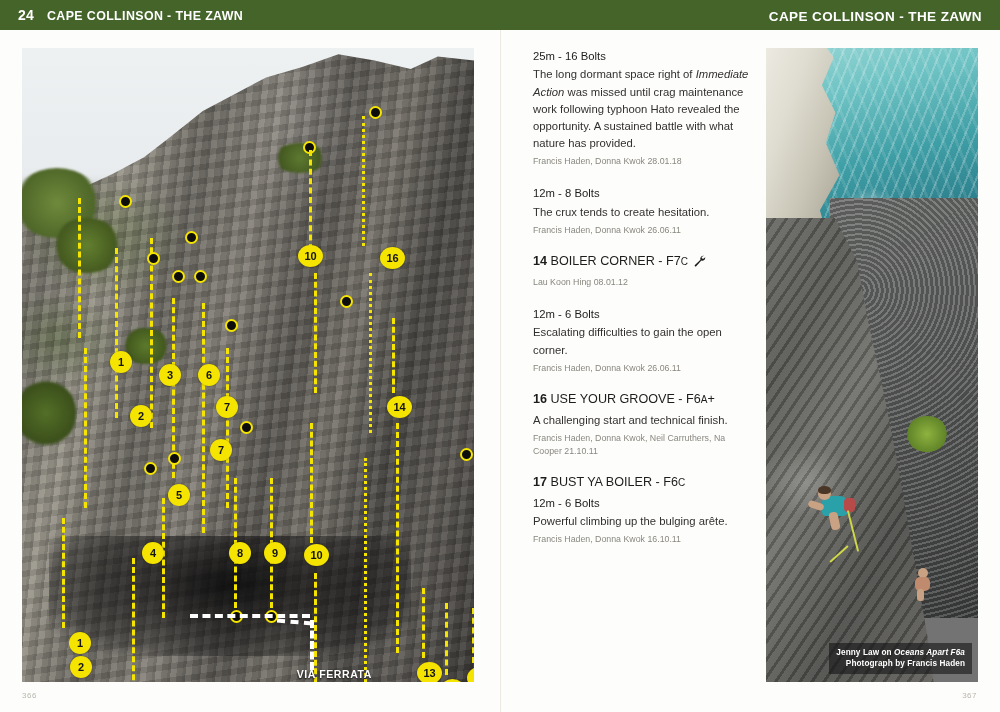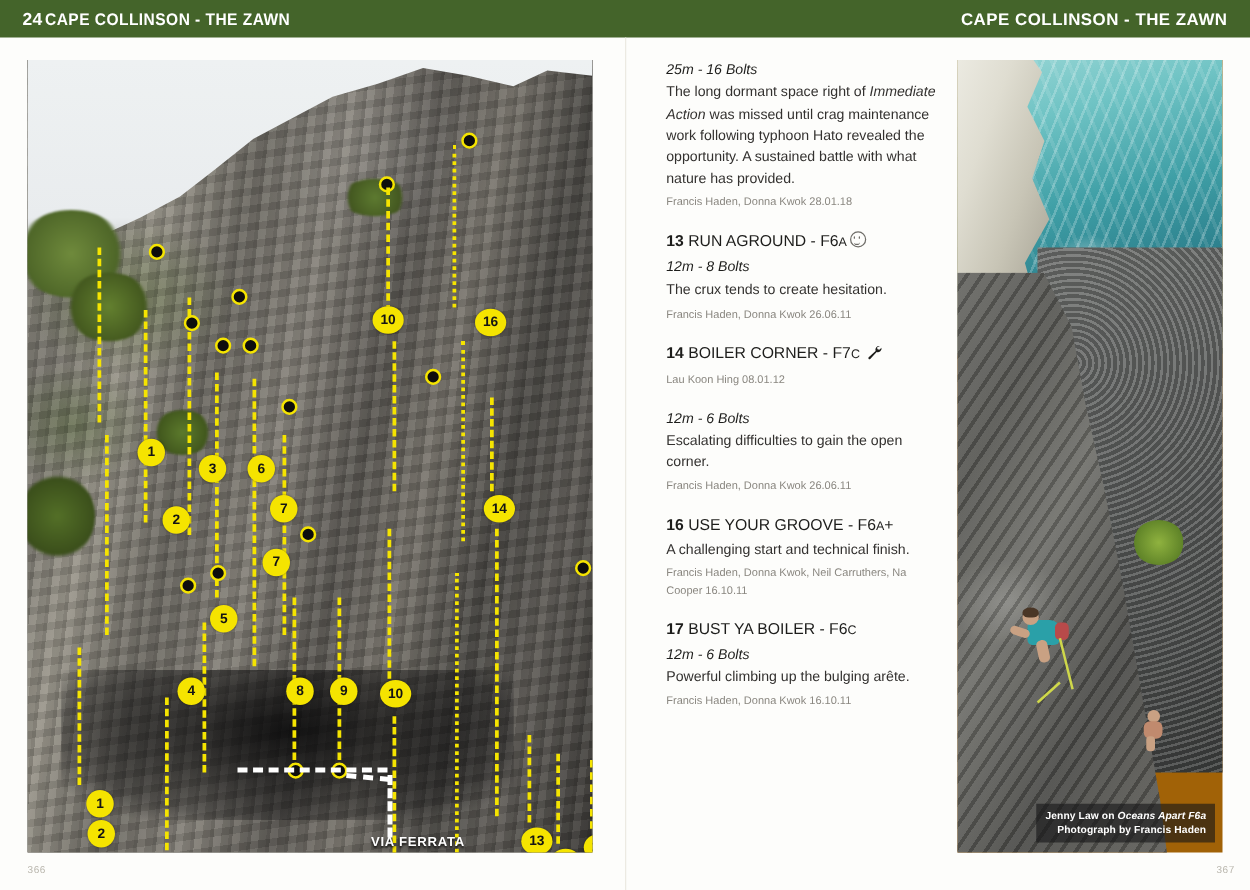--- a/index.html
+++ b/index.html
@@ -7,21 +7,21 @@
     width:1000px;height:712px;
     background:#ffffff;
     font-family:"Liberation Sans", sans-serif;
     overflow:hidden;
     position:relative;
   }
   .page{position:relative;width:1000px;height:712px;background:#fdfdfb;}
 
   
   .header{position:absolute;top:0;left:0;width:1000px;height:30px;background:#44642a;}
-  .hdr-left{position:absolute;left:18px;top:7px;display:flex;align-items:center;gap:2px;}
+  .hdr-left{position:absolute;left:18px;top:7px;display:flex;align-items:center;gap:13px;}
   .hdr-num{color:#fff;font-size:14px;font-weight:bold;letter-spacing:.2px;}
   .hdr-title{color:#fff;font-size:13.5px;font-weight:bold;letter-spacing:.4px;
              font-family:"Liberation Sans Narrow","Liberation Sans",sans-serif;
              transform:scaleX(.92);transform-origin:left center;}
   .hdr-right{position:absolute;right:18px;top:7px;}
   .hdr-right .hdr-title{transform-origin:right center;}
 
   
   .gutter{position:absolute;left:500px;top:30px;width:1px;height:682px;background:#eceae2;}
 
@@ -89,38 +89,38 @@
 
   
   .routes{position:absolute;left:533px;top:48px;width:222px;}
   .route{margin-bottom:17px;}
   .r-head{
     font-size:12.6px;color:#1d1d1b;margin:0 0 4px 0;line-height:1.25;
     font-family:"Liberation Sans",sans-serif;font-weight:normal;
   }
   .r-head .num{font-weight:bold;}
   .r-head .grade-sc{font-size:10px;}
-  .r-spec{font-size:11.3px;color:#1d1d1b;margin:0 0 2px 0;line-height:1.45;font-style:italic;}
+  .r-spec{font-size:11.3px;color:#1d1d1b;margin:0 0 2px 0;line-height:1.45;}
   .r-desc{font-size:11.3px;color:#33312f;margin:0 0 3px 0;line-height:1.52;}
   .r-desc i{font-style:italic;}
   .r-cred{font-size:8.8px;color:#8a8780;line-height:1.5;margin:0;}
   .smiley{
     display:inline-block;width:11px;height:11px;border-radius:50%;
     border:1.3px solid #6f6d68;position:relative;vertical-align:-1px;margin-left:2px;
   }
   .smiley:before{content:"";position:absolute;left:2.2px;top:3px;width:1.6px;height:1.6px;
     border-radius:50%;background:#6f6d68;box-shadow:4px 0 0 #6f6d68;}
   .smiley:after{content:"";position:absolute;left:2.4px;top:5.6px;width:5.4px;height:2.6px;
     border-bottom:1.3px solid #6f6d68;border-radius:0 0 5px 5px;}
   .spanner{display:inline-block;vertical-align:-2px;margin-left:5px;}
 
   
   .photo{
     position:absolute;left:766px;top:48px;width:212px;height:634px;overflow:hidden;
-    background:#a16207;
+    background:#737373;
   }
   .ph-sea{position:absolute;left:0;top:0;width:100%;height:235px;
     background:linear-gradient(165deg,#9ad7d6 0%,#6fc3c4 22%,#3f9fa6 48%,#2c7f8c 72%,#1f5f6d 100%);}
   .ph-sea:after{content:"";position:absolute;inset:0;
     background:repeating-linear-gradient(112deg, rgba(255,255,255,.22) 0 2px, rgba(255,255,255,0) 2px 9px),
                repeating-linear-gradient(68deg, rgba(255,255,255,.10) 0 3px, rgba(255,255,255,0) 3px 12px);}
   .ph-seawhite{position:absolute;left:32%;top:22%;width:34%;height:14%;
     background:radial-gradient(ellipse,rgba(255,255,255,.85),rgba(255,255,255,0) 70%);}
   .ph-rockshore{
     position:absolute;left:-4%;top:-2%;width:46%;height:250px;
@@ -154,21 +154,21 @@
   .ph-cap{
     position:absolute;right:6px;bottom:8px;background:rgba(22,22,24,.62);
     padding:4px 7px 5px 7px;color:#fff;text-align:right;line-height:1.35;
   }
   .ph-cap div{font-size:8.2px;font-weight:bold;letter-spacing:.1px;}
   .ph-cap i{font-style:italic;font-weight:bold;}
 
   
   .pg{position:absolute;bottom:12px;font-size:8px;color:#b9b6ad;letter-spacing:.5px;}
   .pg.left{left:22px;}
-  .pg.right{right:12px;margin-left:36px;}
+  .pg.right{right:23px;margin-left:36px;}
 </style>
 </head>
 <body>
 
 <div class="page">
 
   <div class="header">
     <div class="hdr-left">
       <span class="hdr-num">24</span>
       <span class="hdr-title">CAPE COLLINSON - THE ZAWN</span>
@@ -272,26 +272,20 @@
 
   <div class="routes">
 
     <div class="route">
       <p class="r-spec">25m - 16 Bolts</p>
       <p class="r-desc"><span>The long dormant space right of </span><i>Immediate Action</i><span> was missed until crag maintenance work following typhoon Hato revealed the opportunity. A sustained battle with what nature has provided.</span></p>
       <p class="r-cred">Francis Haden, Donna Kwok 28.01.18</p>
     </div>
 
     <div class="route">
-      <p class="r-head">
-        <span class="num">13</span>
-        <span>RUN AGROUND</span>
-        <span>-</span>
-        <span>F6</span><span class="grade-sc">A</span><span class="smiley"></span>
-      </p>
       <p class="r-spec">12m - 8 Bolts</p>
       <p class="r-desc">The crux tends to create hesitation.</p>
       <p class="r-cred">Francis Haden, Donna Kwok 26.06.11</p>
     </div>
 
     <div class="route">
       <p class="r-head">
         <span class="num">14</span>
         <span>BOILER CORNER</span>
         <span>-</span>
@@ -309,21 +303,21 @@
     </div>
 
     <div class="route">
       <p class="r-head">
         <span class="num">16</span>
         <span>USE YOUR GROOVE</span>
         <span>-</span>
         <span>F6</span><span class="grade-sc">A</span><span>+</span>
       </p>
       <p class="r-desc">A challenging start and technical finish.</p>
-      <p class="r-cred">Francis Haden, Donna Kwok, Neil Carruthers, Na Cooper 16.10.11</p>
+      <p class="r-cred">Francis Haden, Donna Kwok, Neil Carruthers, Na Cooper 21.10.11</p>
     </div>
 
     <div class="route">
       <p class="r-head">
         <span class="num">17</span>
         <span>BUST YA BOILER</span>
         <span>-</span>
         <span>F6</span><span class="grade-sc">C</span>
       </p>
       <p class="r-spec">12m - 6 Bolts</p>

